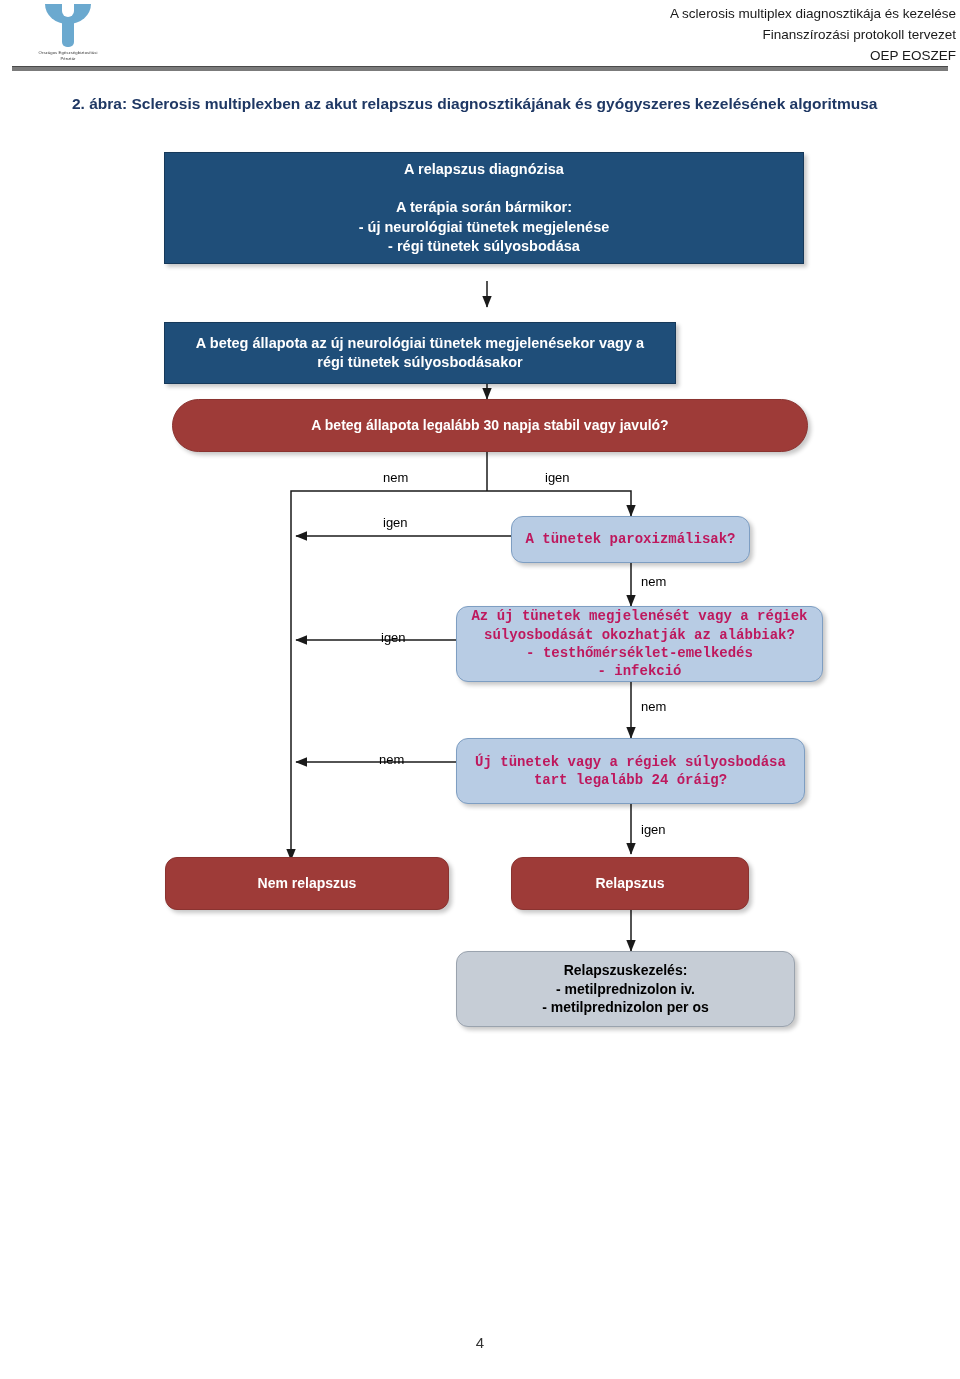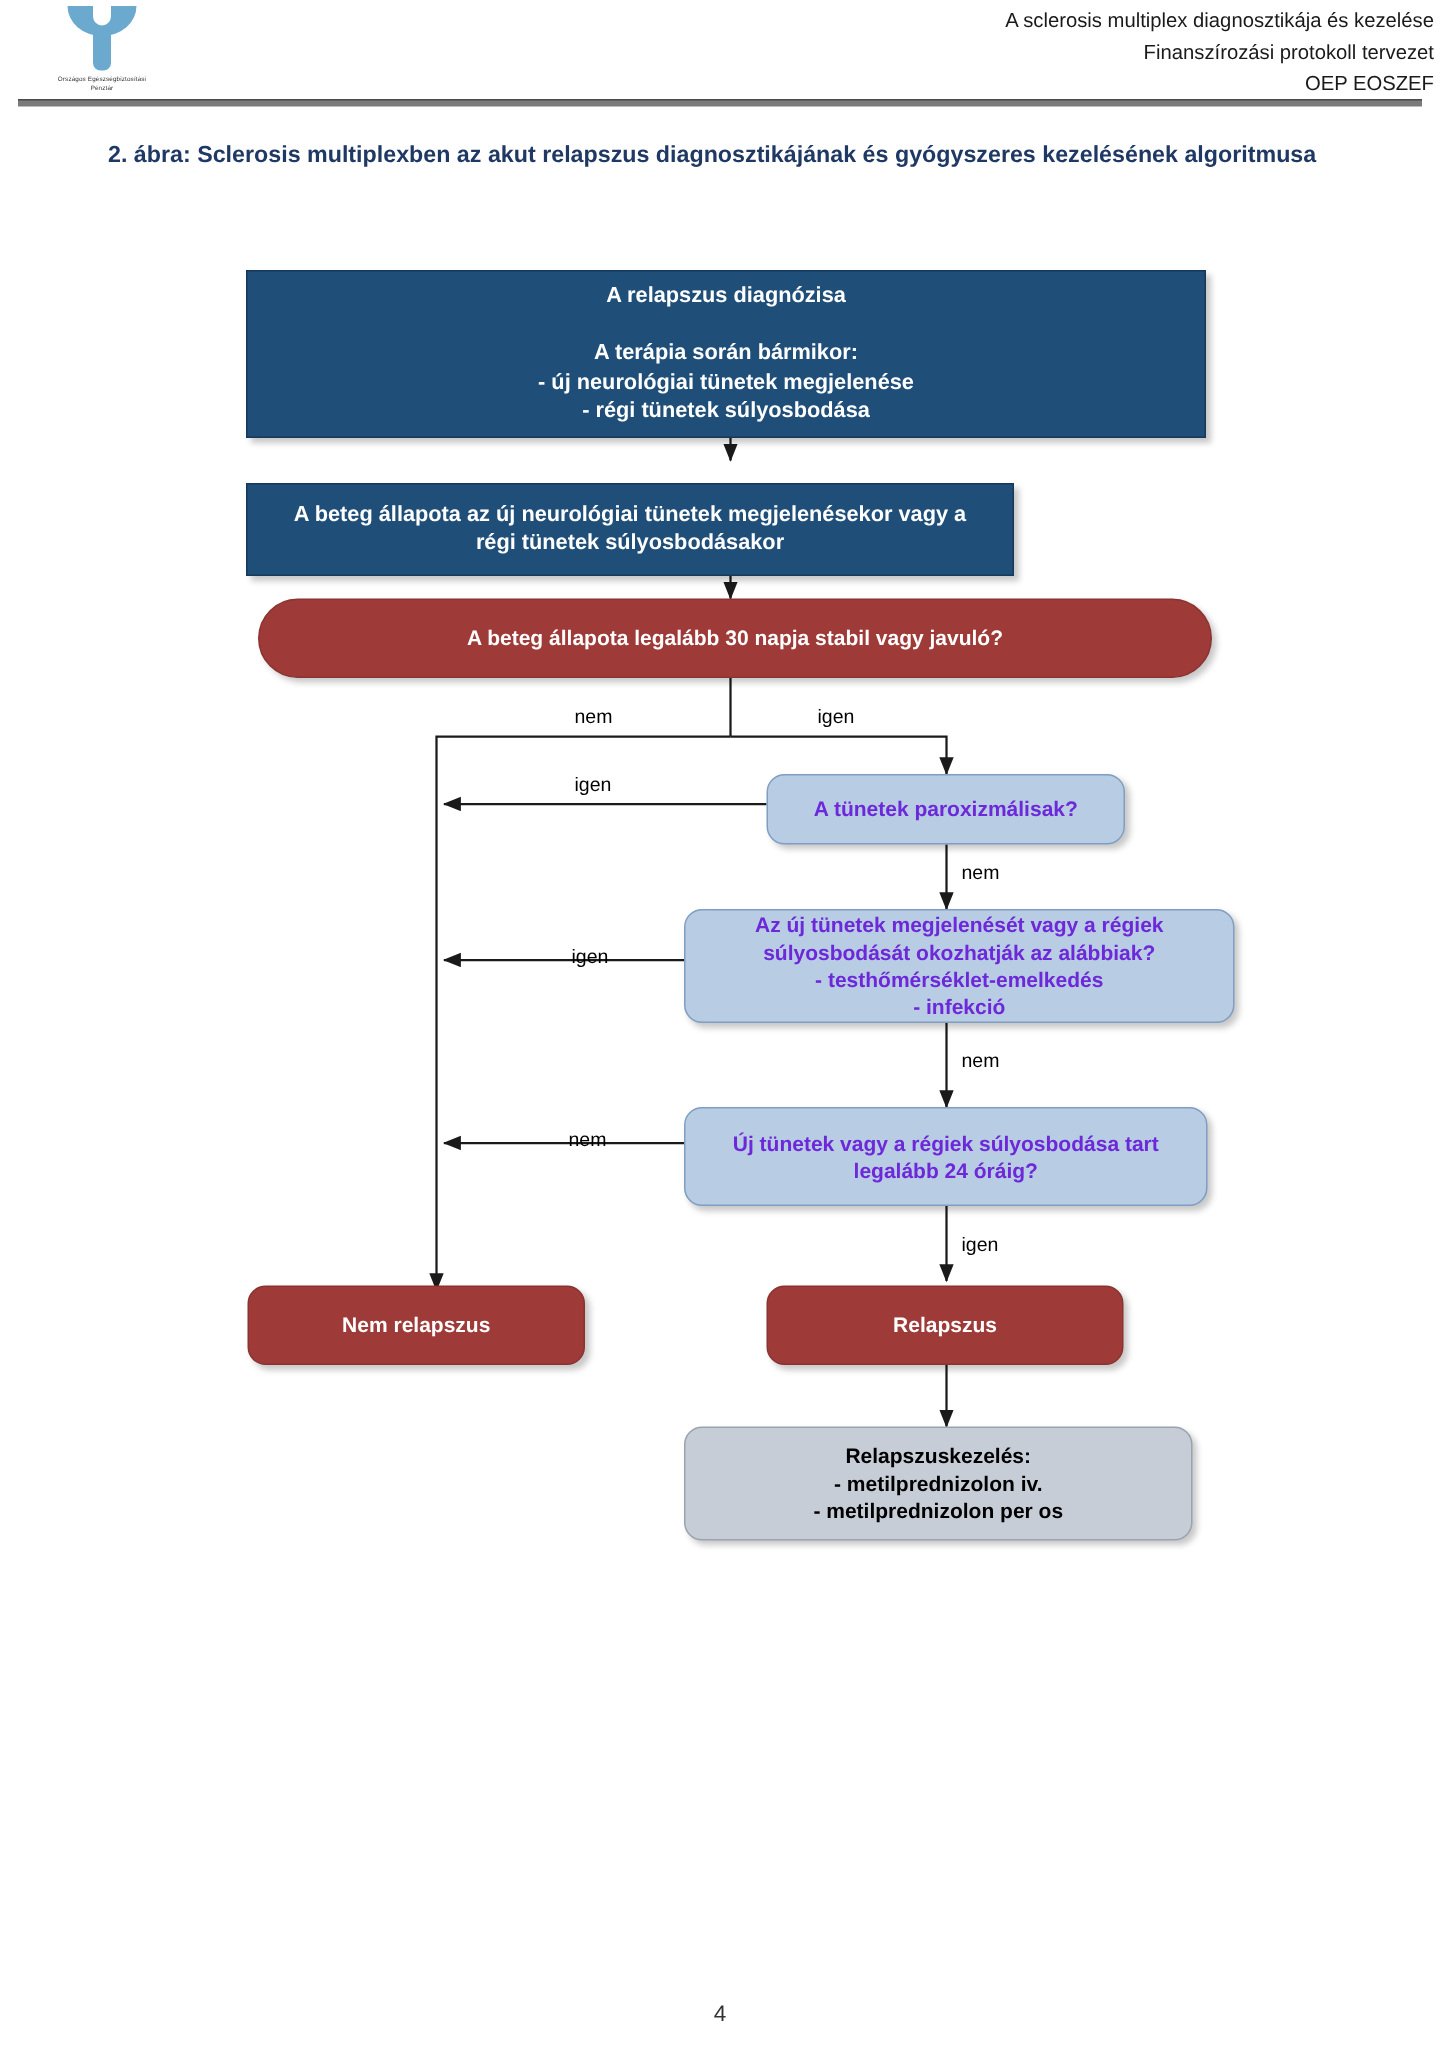--- a/index.html
+++ b/index.html
@@ -127,24 +127,25 @@
   }
   .node-maroon {
     background: #9e3b38;
     color: #ffffff;
     font-size: 14px;
     border: 1px solid #8a3330;
     box-shadow: 3px 3px 4px rgba(0,0,0,0.22);
   }
   .node-light {
     background: #b8cce4;
-    color: #6d28d9;
+    color: #be185d;
     font-size: 14px;
     border: 1px solid #7e9ec2;
     box-shadow: 3px 3px 4px rgba(0,0,0,0.22);
+    font-family: Liberation Mono, monospace;
   }
   .node-gray {
     background: #c6cdd6;
     color: #000000;
     font-size: 14px;
     border: 1px solid #9aa3ae;
     box-shadow: 3px 3px 4px rgba(0,0,0,0.22);
   }
   .r-pill   { border-radius: 999px; }
   .r-round  { border-radius: 12px; }
@@ -224,39 +225,39 @@
       <path d="M631,682 L631,738" marker-end="url(#arrow)"></path>
 
       <path d="M456,762 L296,762" marker-end="url(#arrow)"></path>
 
       <path d="M631,804 L631,854" marker-end="url(#arrow)"></path>
 
       <path d="M631,910 L631,951" marker-end="url(#arrow)"></path>
     </g>
   </svg>
 
-  <div class="node node-dark r-square" style="left:164px; top:180px; width:640px; height:112px; padding:10px 16px;">A relapszus diagnózisa
+  <div class="node node-dark r-square" style="left:164px; top:152px; width:640px; height:112px; padding:10px 16px;">A relapszus diagnózisa
 
 A terápia során bármikor:
 - új neurológiai tünetek megjelenése
 - régi tünetek súlyosbodása</div>
 
   <div class="node node-dark r-square" style="left:164px; top:322px; width:512px; height:62px; padding:6px 22px;">A beteg állapota az új neurológiai tünetek megjelenésekor vagy a régi tünetek súlyosbodásakor</div>
 
   <div class="node node-maroon r-pill" style="left:172px; top:399px; width:636px; height:53px; padding:4px 30px;">A beteg állapota legalább 30 napja stabil vagy javuló?</div>
 
   <div class="node node-light r-round" style="left:511px; top:516px; width:239px; height:47px; padding:4px 10px;">A tünetek paroxizmálisak?</div>
 
   <div class="node node-light r-round" style="left:456px; top:606px; width:367px; height:76px; padding:5px 10px;">Az új tünetek megjelenését vagy a régiek súlyosbodását okozhatják az alábbiak?
    - testhőmérséklet-emelkedés
    - infekció</div>
 
   <div class="node node-light r-round" style="left:456px; top:738px; width:349px; height:66px; padding:5px 14px;">Új tünetek vagy a régiek súlyosbodása tart legalább 24 óráig?</div>
 
-  <div class="node node-maroon r-round" style="left:165px; top:857px; width:225px; height:53px; padding:4px 10px;">Nem relapszus</div>
+  <div class="node node-maroon r-round" style="left:165px; top:857px; width:284px; height:53px; padding:4px 10px;">Nem relapszus</div>
 
   <div class="node node-maroon r-round" style="left:511px; top:857px; width:238px; height:53px; padding:4px 10px;">Relapszus</div>
 
   <div class="node node-gray r-round" style="left:456px; top:951px; width:339px; height:76px; padding:5px 10px;">Relapszuskezelés:
 - metilprednizolon iv.
 - metilprednizolon per os</div>
 
   <div class="edge-label" style="left:383px; top:470px;">nem</div>
 
   <div class="edge-label" style="left:545px; top:470px;">igen</div>

